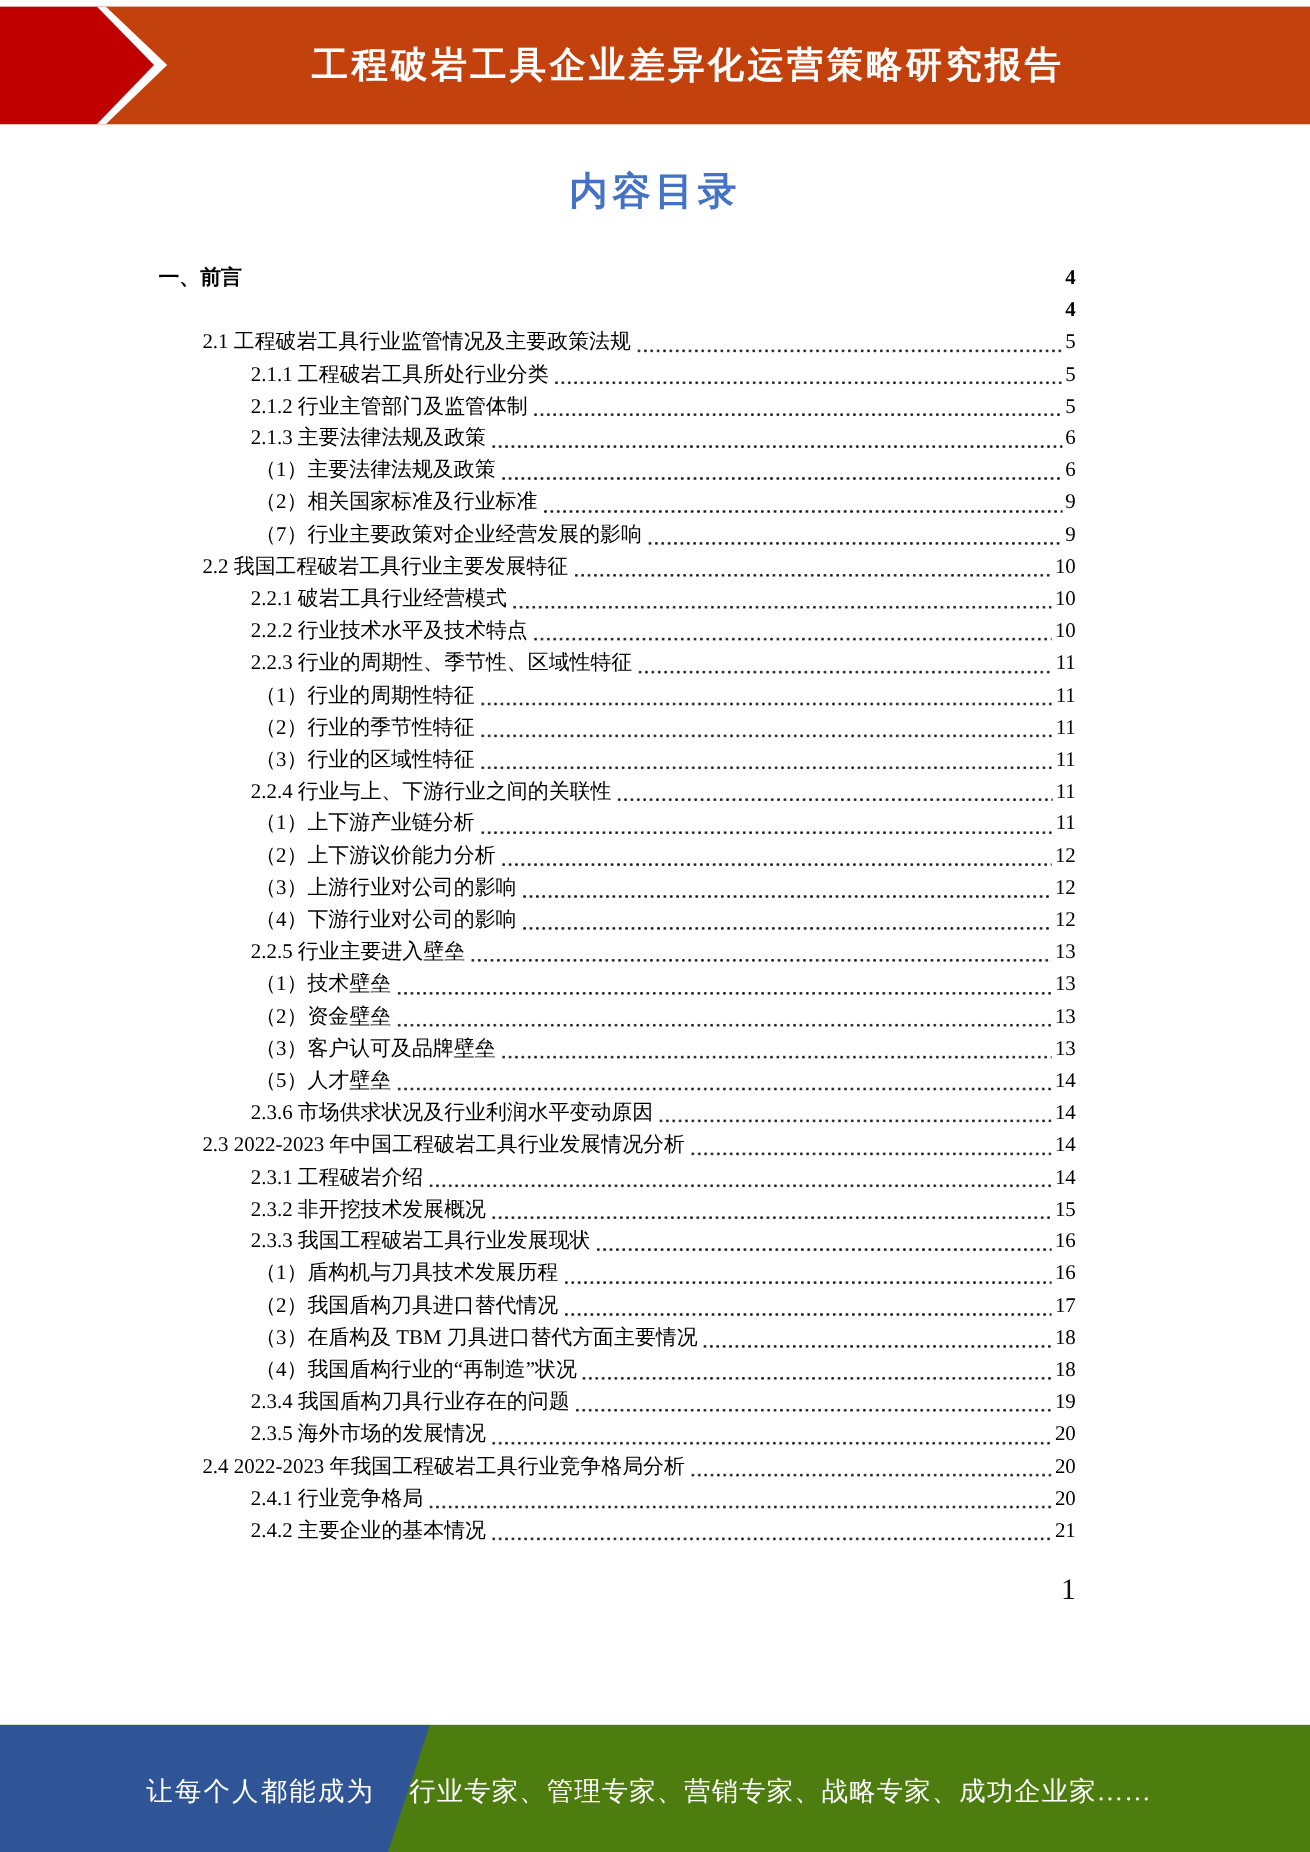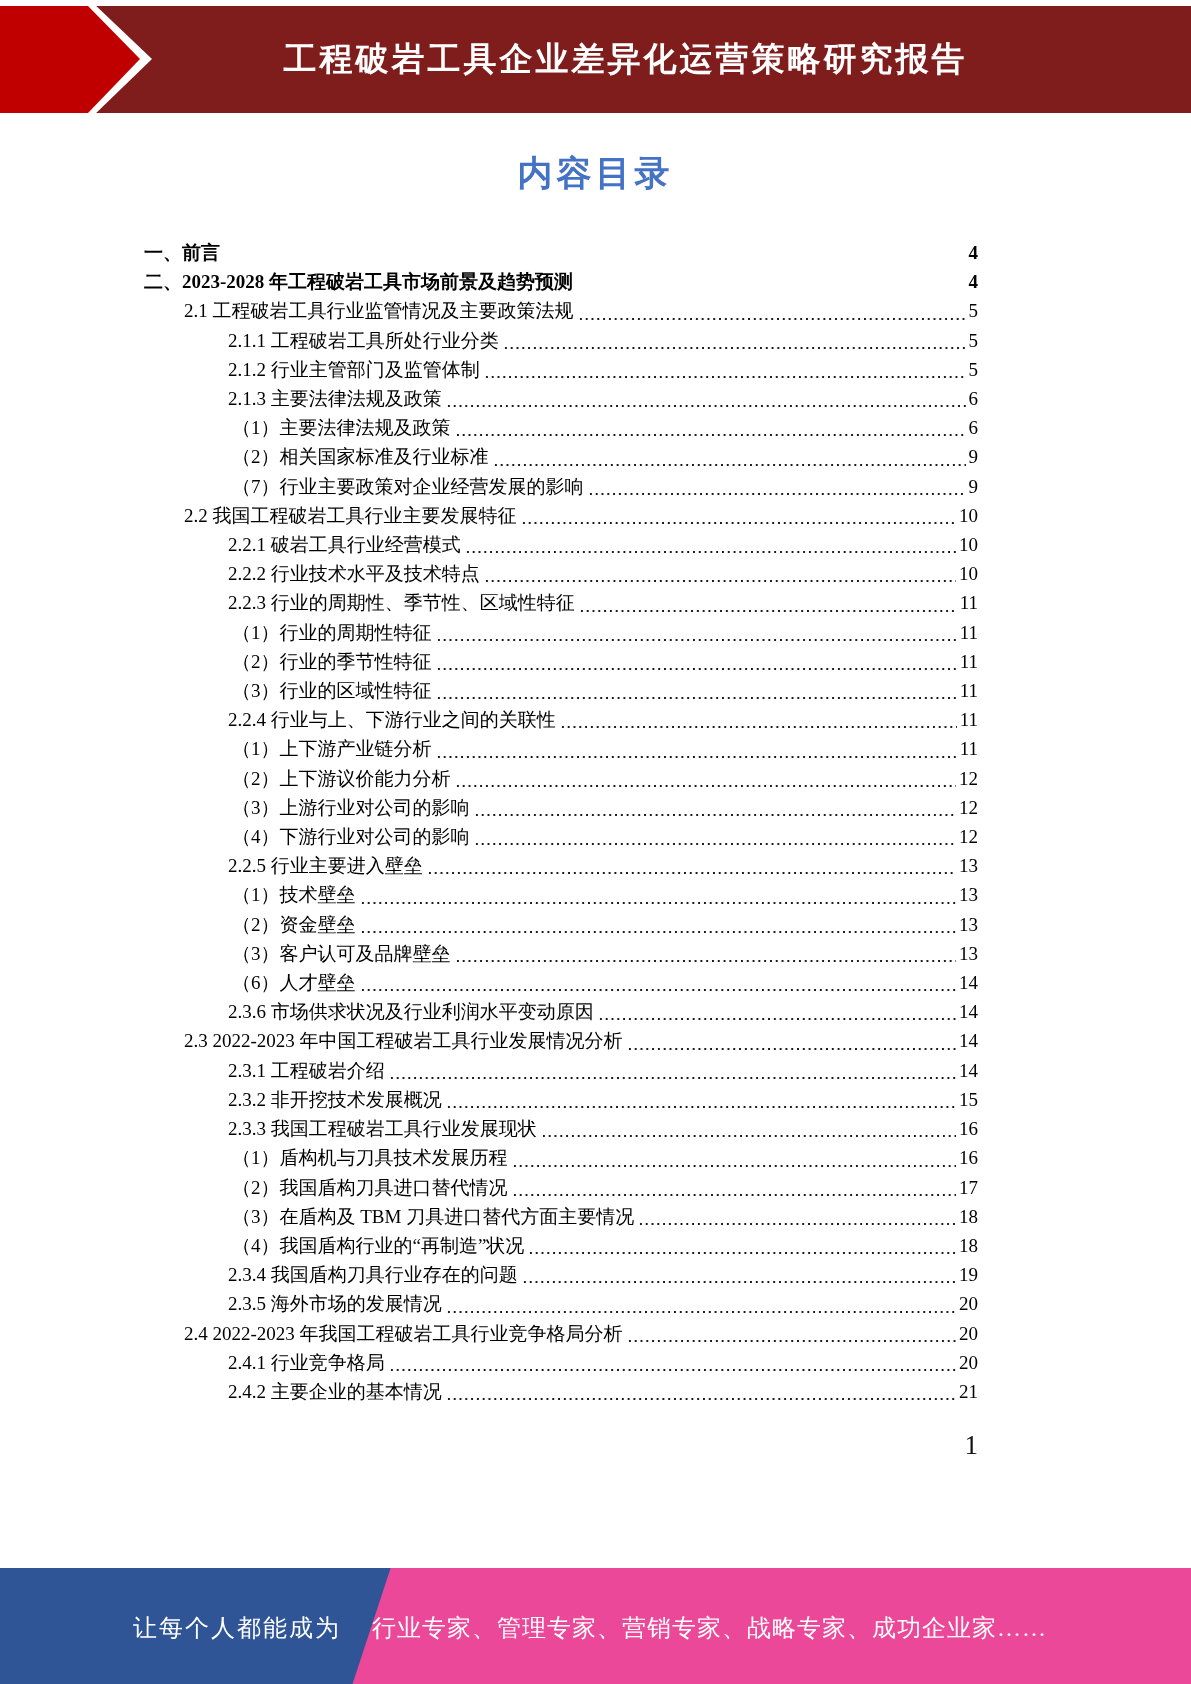--- a/index.html
+++ b/index.html
@@ -4,21 +4,21 @@
 <style>
   html,body{margin:0;padding:0;background:#888;}
   .page{
     position:relative;width:1191px;height:1684px;margin:0 auto;
     background:#ffffff;overflow:hidden;
     font-family:"Liberation Serif","DejaVu Serif",serif;color:#000;
   }
   
   .banner{
     position:absolute;top:6px;left:0;width:1191px;height:107px;
-    background:#7f1d1d;display:flex;align-items:center;justify-content:center;
+    background:#c2410c;display:flex;align-items:center;justify-content:center;
   }
   .banner-arrow{position:absolute;left:0;top:0;width:160px;height:107px;overflow:hidden;}
   .banner-title{
     position:relative;padding-left:60px;
     font-family:"Liberation Sans","DejaVu Sans",sans-serif;
     font-weight:bold;font-size:33px;letter-spacing:3px;color:#ffffff;white-space:nowrap;
   }
   
   .toc-title{
     position:absolute;top:150px;left:0;width:1191px;text-align:center;
@@ -48,21 +48,21 @@
   .lv3{padding-left:84px;}
   .lvp{padding-left:88px;}
   
   .pageno{
     position:absolute;top:1430px;right:213px;
     font-size:27px;color:#111;
   }
   
   .footer{
     position:absolute;left:0;top:1568px;width:1191px;height:116px;
-    background:#ec4899;
+    background:#4d7c0f;
   }
   .footer-blue{
     position:absolute;left:0;top:0;width:100%;height:100%;
     background:#2F5596;
     clip-path:polygon(0 0,32.8% 0,29.6% 100%,0 100%);
   }
   .footer-left{
     position:absolute;left:133px;top:44px;
     font-size:24px;color:#ffffff;letter-spacing:2px;white-space:nowrap;
   }
@@ -88,21 +88,20 @@
 
   <div class="toc-title">内容目录</div>
 
   <div class="toc-list">
       <div class="toc-row lv1 bold">
         <span class="label">一、前言</span>
         <span class="leader"></span>
         <span class="pg">4</span>
       </div>
       <div class="toc-row lv1 bold">
-        <span class="label">二、2023-2028 年工程破岩工具市场前景及趋势预测</span>
         <span class="leader"></span>
         <span class="pg">4</span>
       </div>
       <div class="toc-row lv2">
         <span class="label">2.1 工程破岩工具行业监管情况及主要政策法规</span>
         <span class="leader"></span>
         <span class="pg">5</span>
       </div>
       <div class="toc-row lv3">
         <span class="label">2.1.1 工程破岩工具所处行业分类</span>
@@ -208,21 +207,21 @@
         <span class="label">（2）资金壁垒</span>
         <span class="leader"></span>
         <span class="pg">13</span>
       </div>
       <div class="toc-row lvp">
         <span class="label">（3）客户认可及品牌壁垒</span>
         <span class="leader"></span>
         <span class="pg">13</span>
       </div>
       <div class="toc-row lvp">
-        <span class="label">（6）人才壁垒</span>
+        <span class="label">（5）人才壁垒</span>
         <span class="leader"></span>
         <span class="pg">14</span>
       </div>
       <div class="toc-row lv3">
         <span class="label">2.3.6 市场供求状况及行业利润水平变动原因</span>
         <span class="leader"></span>
         <span class="pg">14</span>
       </div>
       <div class="toc-row lv2">
         <span class="label">2.3 2022-2023 年中国工程破岩工具行业发展情况分析</span>

